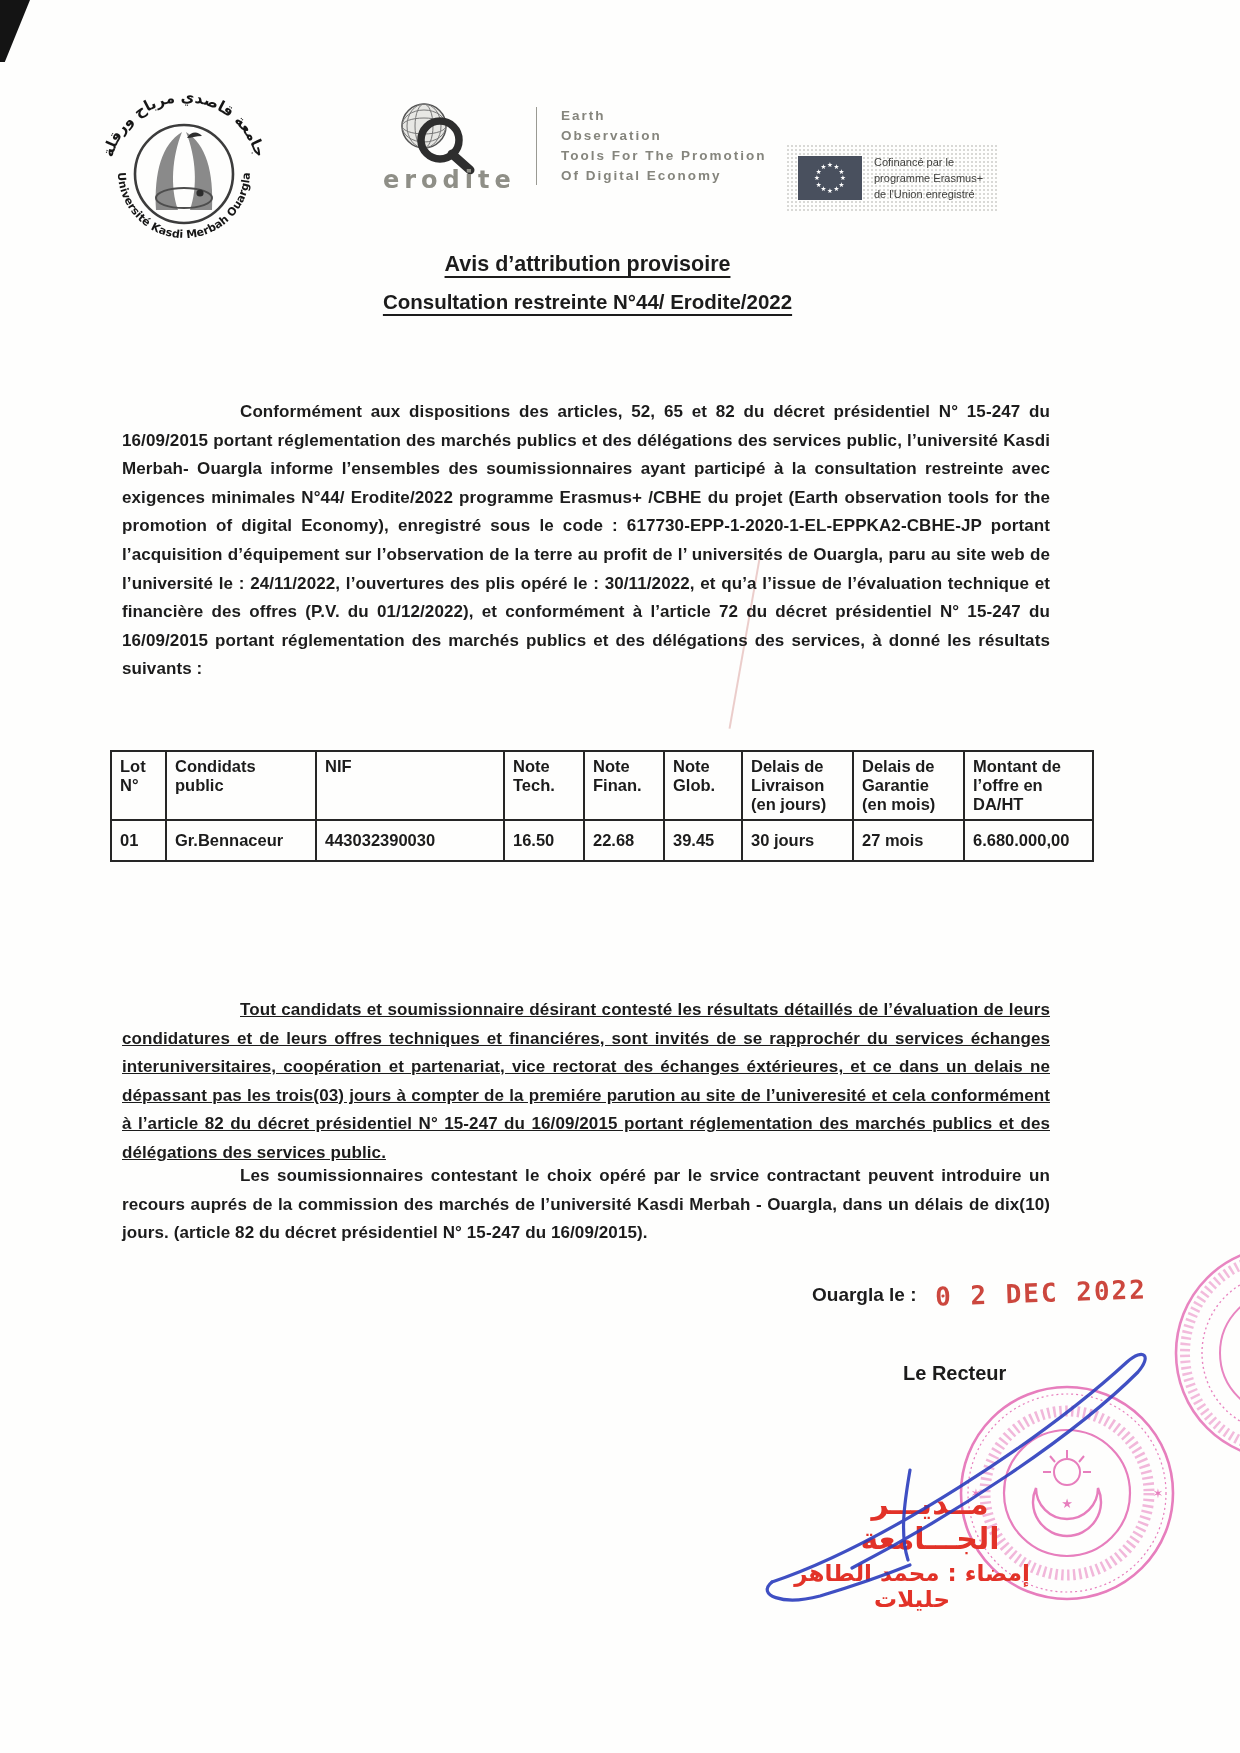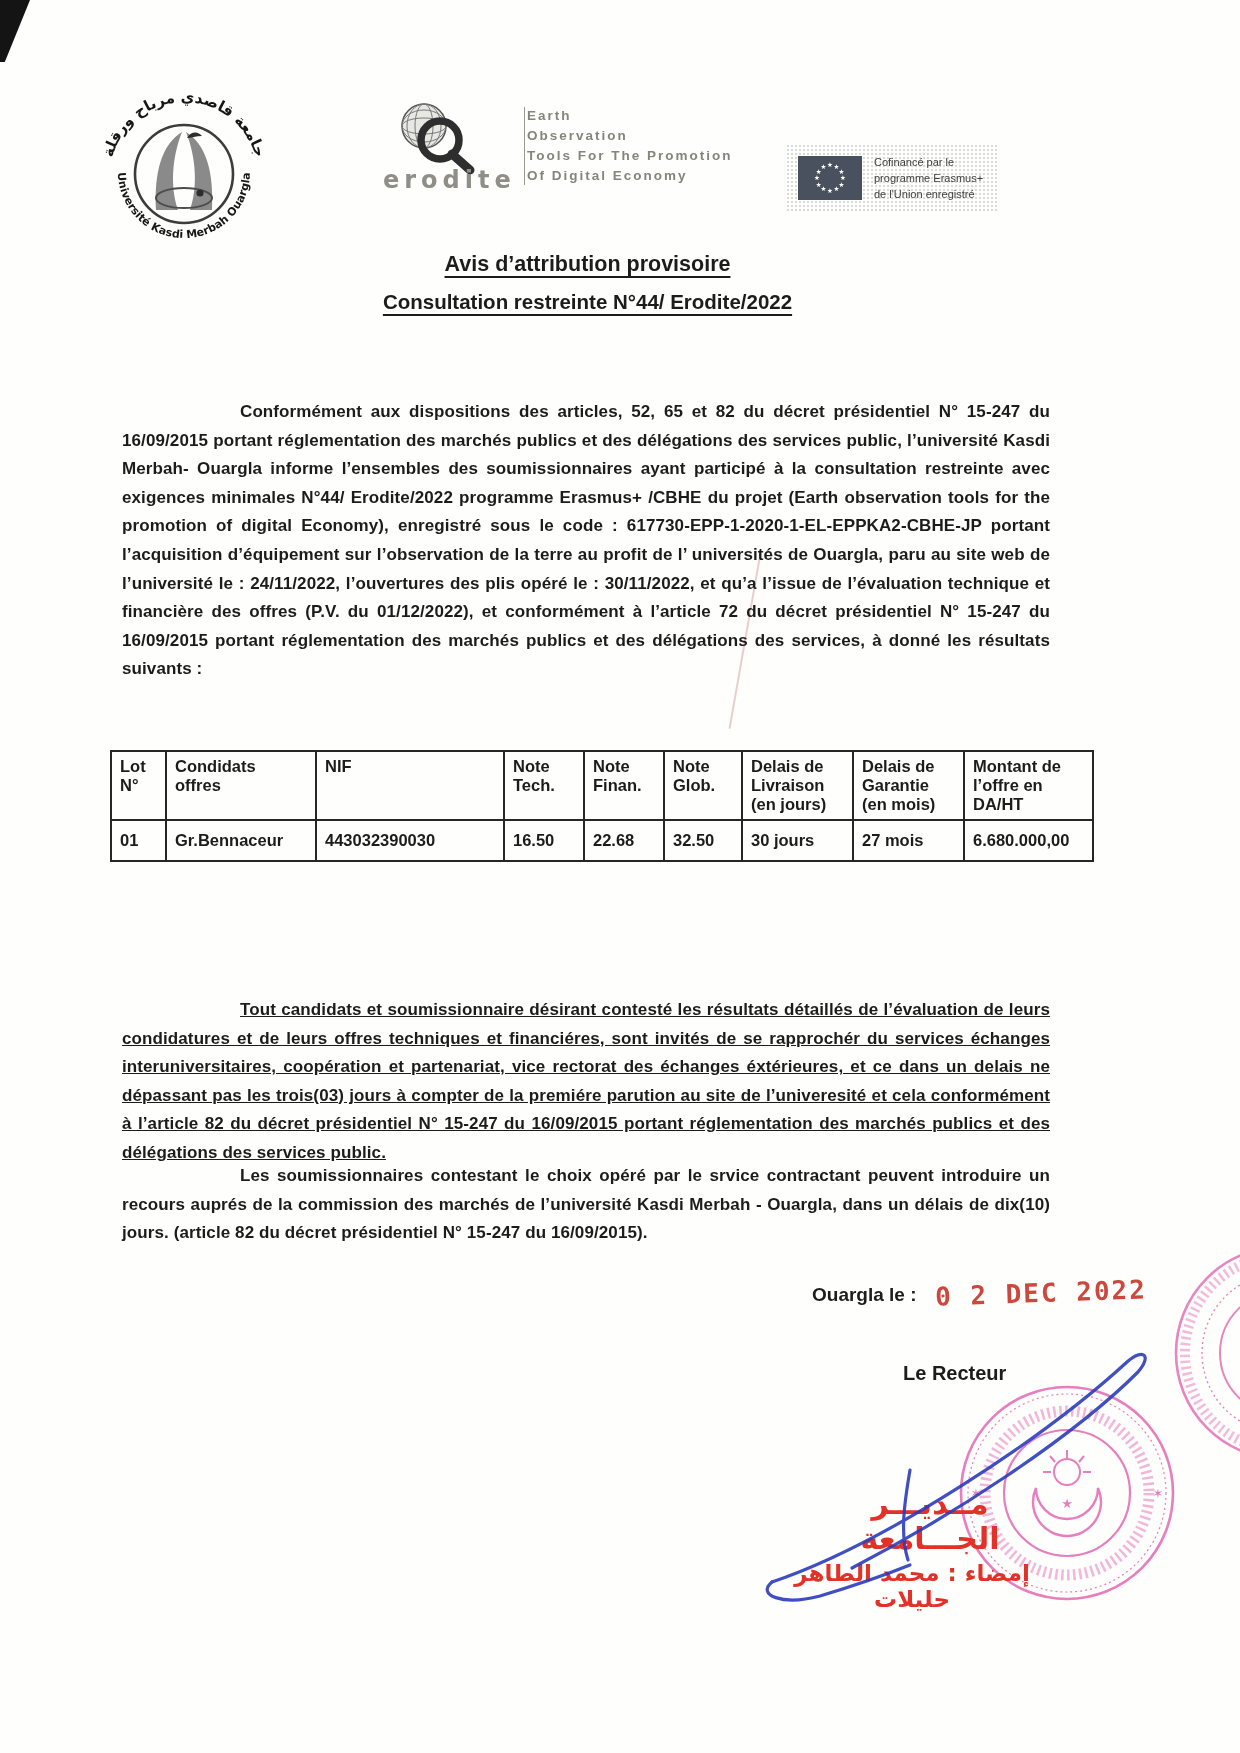--- a/index.html
+++ b/index.html
@@ -13,21 +13,21 @@
     position:absolute; left:0; top:0; width:30px; height:62px; background:#141414;
     clip-path:polygon(0 0,100% 0,16% 100%,0 100%);
   }
   .crease{
     position:absolute; left:744px; top:552px; width:2px; height:178px;
     background:rgba(205,125,120,.38); transform:rotate(10deg);
   }
   
   .uni-logo{position:absolute; left:92px; top:80px; width:184px; height:168px;}
   .erodite{position:absolute; left:382px; top:96px; display:flex; align-items:center; gap:14px;}
-  .erodite-tagline{display:flex; flex-direction:column; gap:2px; border-left:1.5px solid #9a9a93; padding-left:2px;}
+  .erodite-tagline{display:flex; flex-direction:column; gap:2px; border-left:1.5px solid #9a9a93; padding-left:24px;margin-left:12px;}
   .erodite-tagline span{
     font-size:13.5px; letter-spacing:2px; color:#85857d; font-weight:700; line-height:18px;
   }
   .eu-block{
     position:absolute; left:786px; top:144px; display:flex; align-items:center; gap:12px;
     padding:10px 14px 10px 12px;
     background-image:radial-gradient(#d9d9d6 0.8px, transparent 1px);
     background-size:4px 4px;
   }
   .eu-text{display:flex; flex-direction:column;}
@@ -172,21 +172,21 @@
         <col style="width:78px">
       <col style="width:111px">
         <col style="width:111px">
         <col style="width:129px">
     </colgroup>
     <tbody>
         <tr>
       <th>Lot
 N°</th>
       <th>Condidats
-offres</th>
+public</th>
       <th class="c">NIF</th>
       <th>Note
 Tech.</th>
       <th>Note
 Finan.</th>
       <th>Note
 Glob.</th>
       <th>Delais de
 Livraison
 (en jours)</th>
@@ -196,21 +196,21 @@
       <th class="c">Montant de
 l’offre en
 DA/HT</th>
     </tr>
     <tr>
       <td class="c">01</td>
       <td>Gr.Bennaceur</td>
       <td class="c">443032390030</td>
       <td class="c">16.50</td>
       <td class="c">22.68</td>
-      <td class="c">32.50</td>
+      <td class="c">39.45</td>
       <td class="c">30 jours</td>
       <td class="c">27 mois</td>
       <td class="c">6.680.000,00</td>
     </tr>
   </tbody>
     </table>
 
   <div class="para p2 indent">Tout candidats et soumissionnaire désirant contesté les résultats détaillés de l’évaluation de leurs condidatures et de leurs offres techniques et financiéres, sont invités de se rapprochér du services échanges interuniversitaires, coopération et partenariat, vice rectorat des échanges éxtérieures, et ce dans un delais ne dépassant pas les trois(03) jours à compter de la premiére parution au site de l’univeresité et cela conformément à l’article 82 du décret présidentiel N° 15-247 du 16/09/2015 portant réglementation des marchés publics et des délégations des services public.</div>
   <div class="para p3 indent">Les soumissionnaires contestant le choix opéré par le srvice contractant peuvent introduire un recours auprés de la commission des marchés de l’université Kasdi Merbah - Ouargla, dans un délais de dix(10) jours. (article 82 du décret présidentiel N° 15-247 du 16/09/2015).</div>
 

